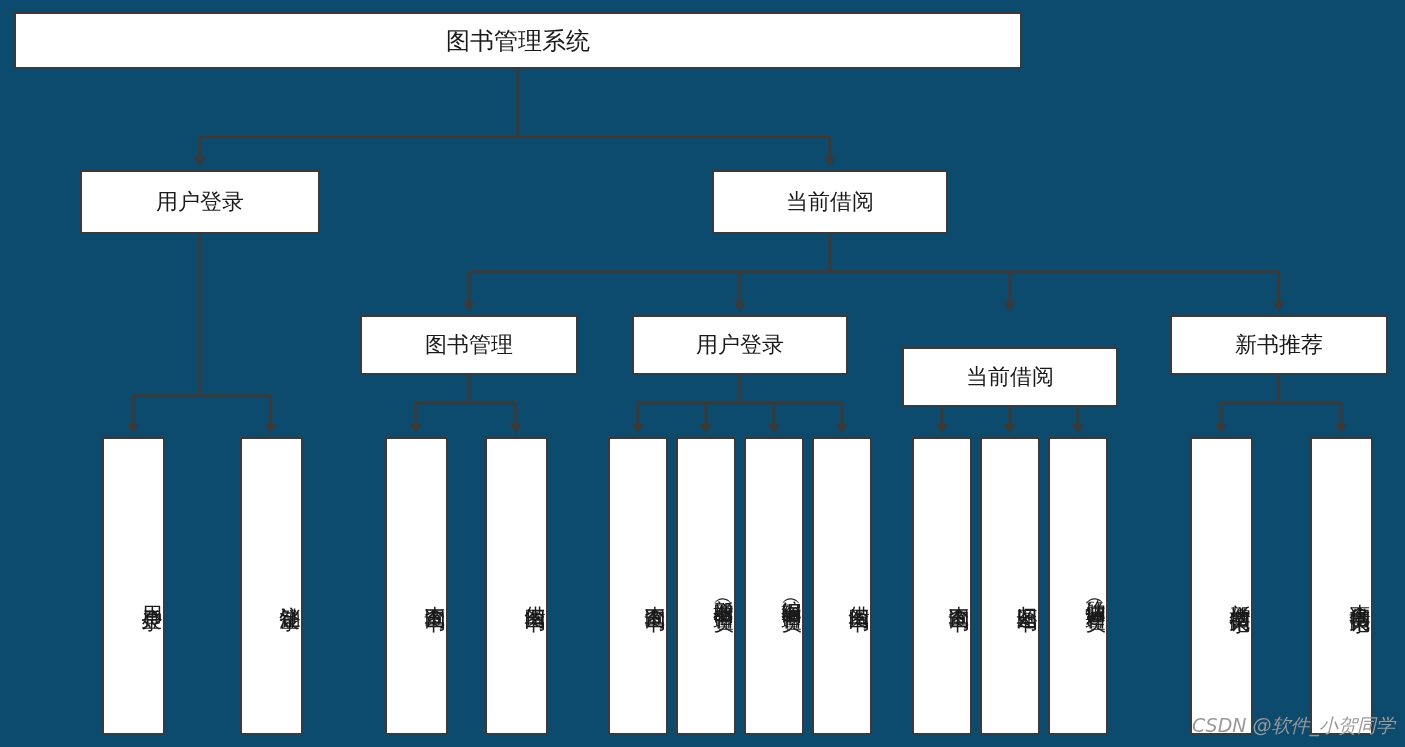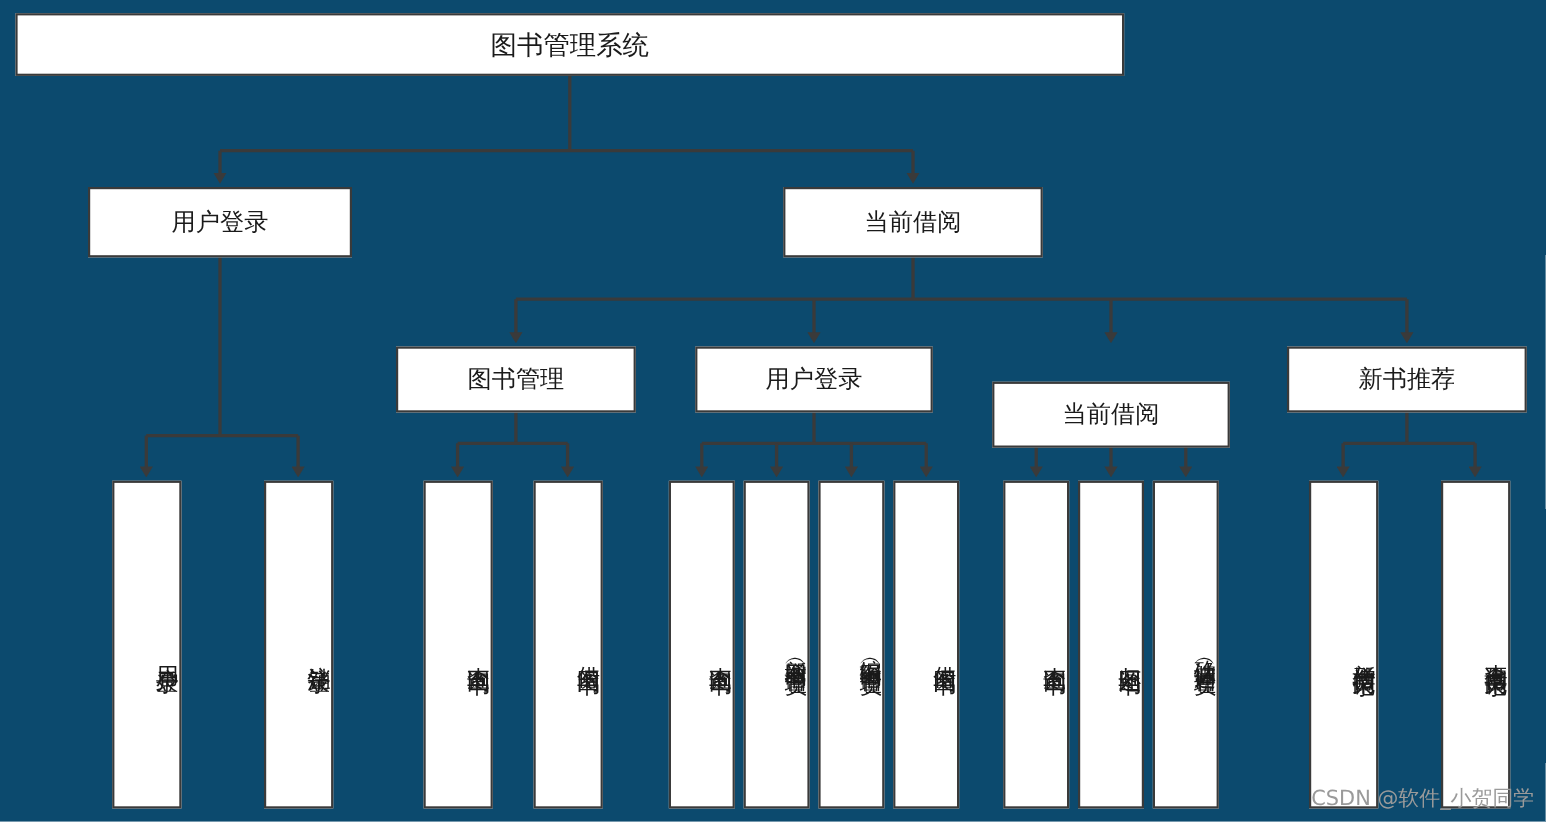--- a/index.html
+++ b/index.html
@@ -57,20 +57,21 @@
   .node.leaf.tall-text {
     font-size: 20px;
   }
   .watermark {
     position: absolute;
     color: #9a9a9a;
     font-size: 19px;
     white-space: nowrap;
     z-index: 5;
     font-family: "DejaVu Sans", "Liberation Sans", sans-serif;
+    font-style: italic;
   }
 </style>
 </head>
 <body>
 
 <div id="canvas">
 
   <svg id="edges" viewBox="0 0 1405 747" xmlns="http://www.w3.org/2000/svg">
     <defs>
       <marker id="arrow" markerWidth="10" markerHeight="12" refX="1" refY="6" orient="auto" markerUnits="userSpaceOnUse">

